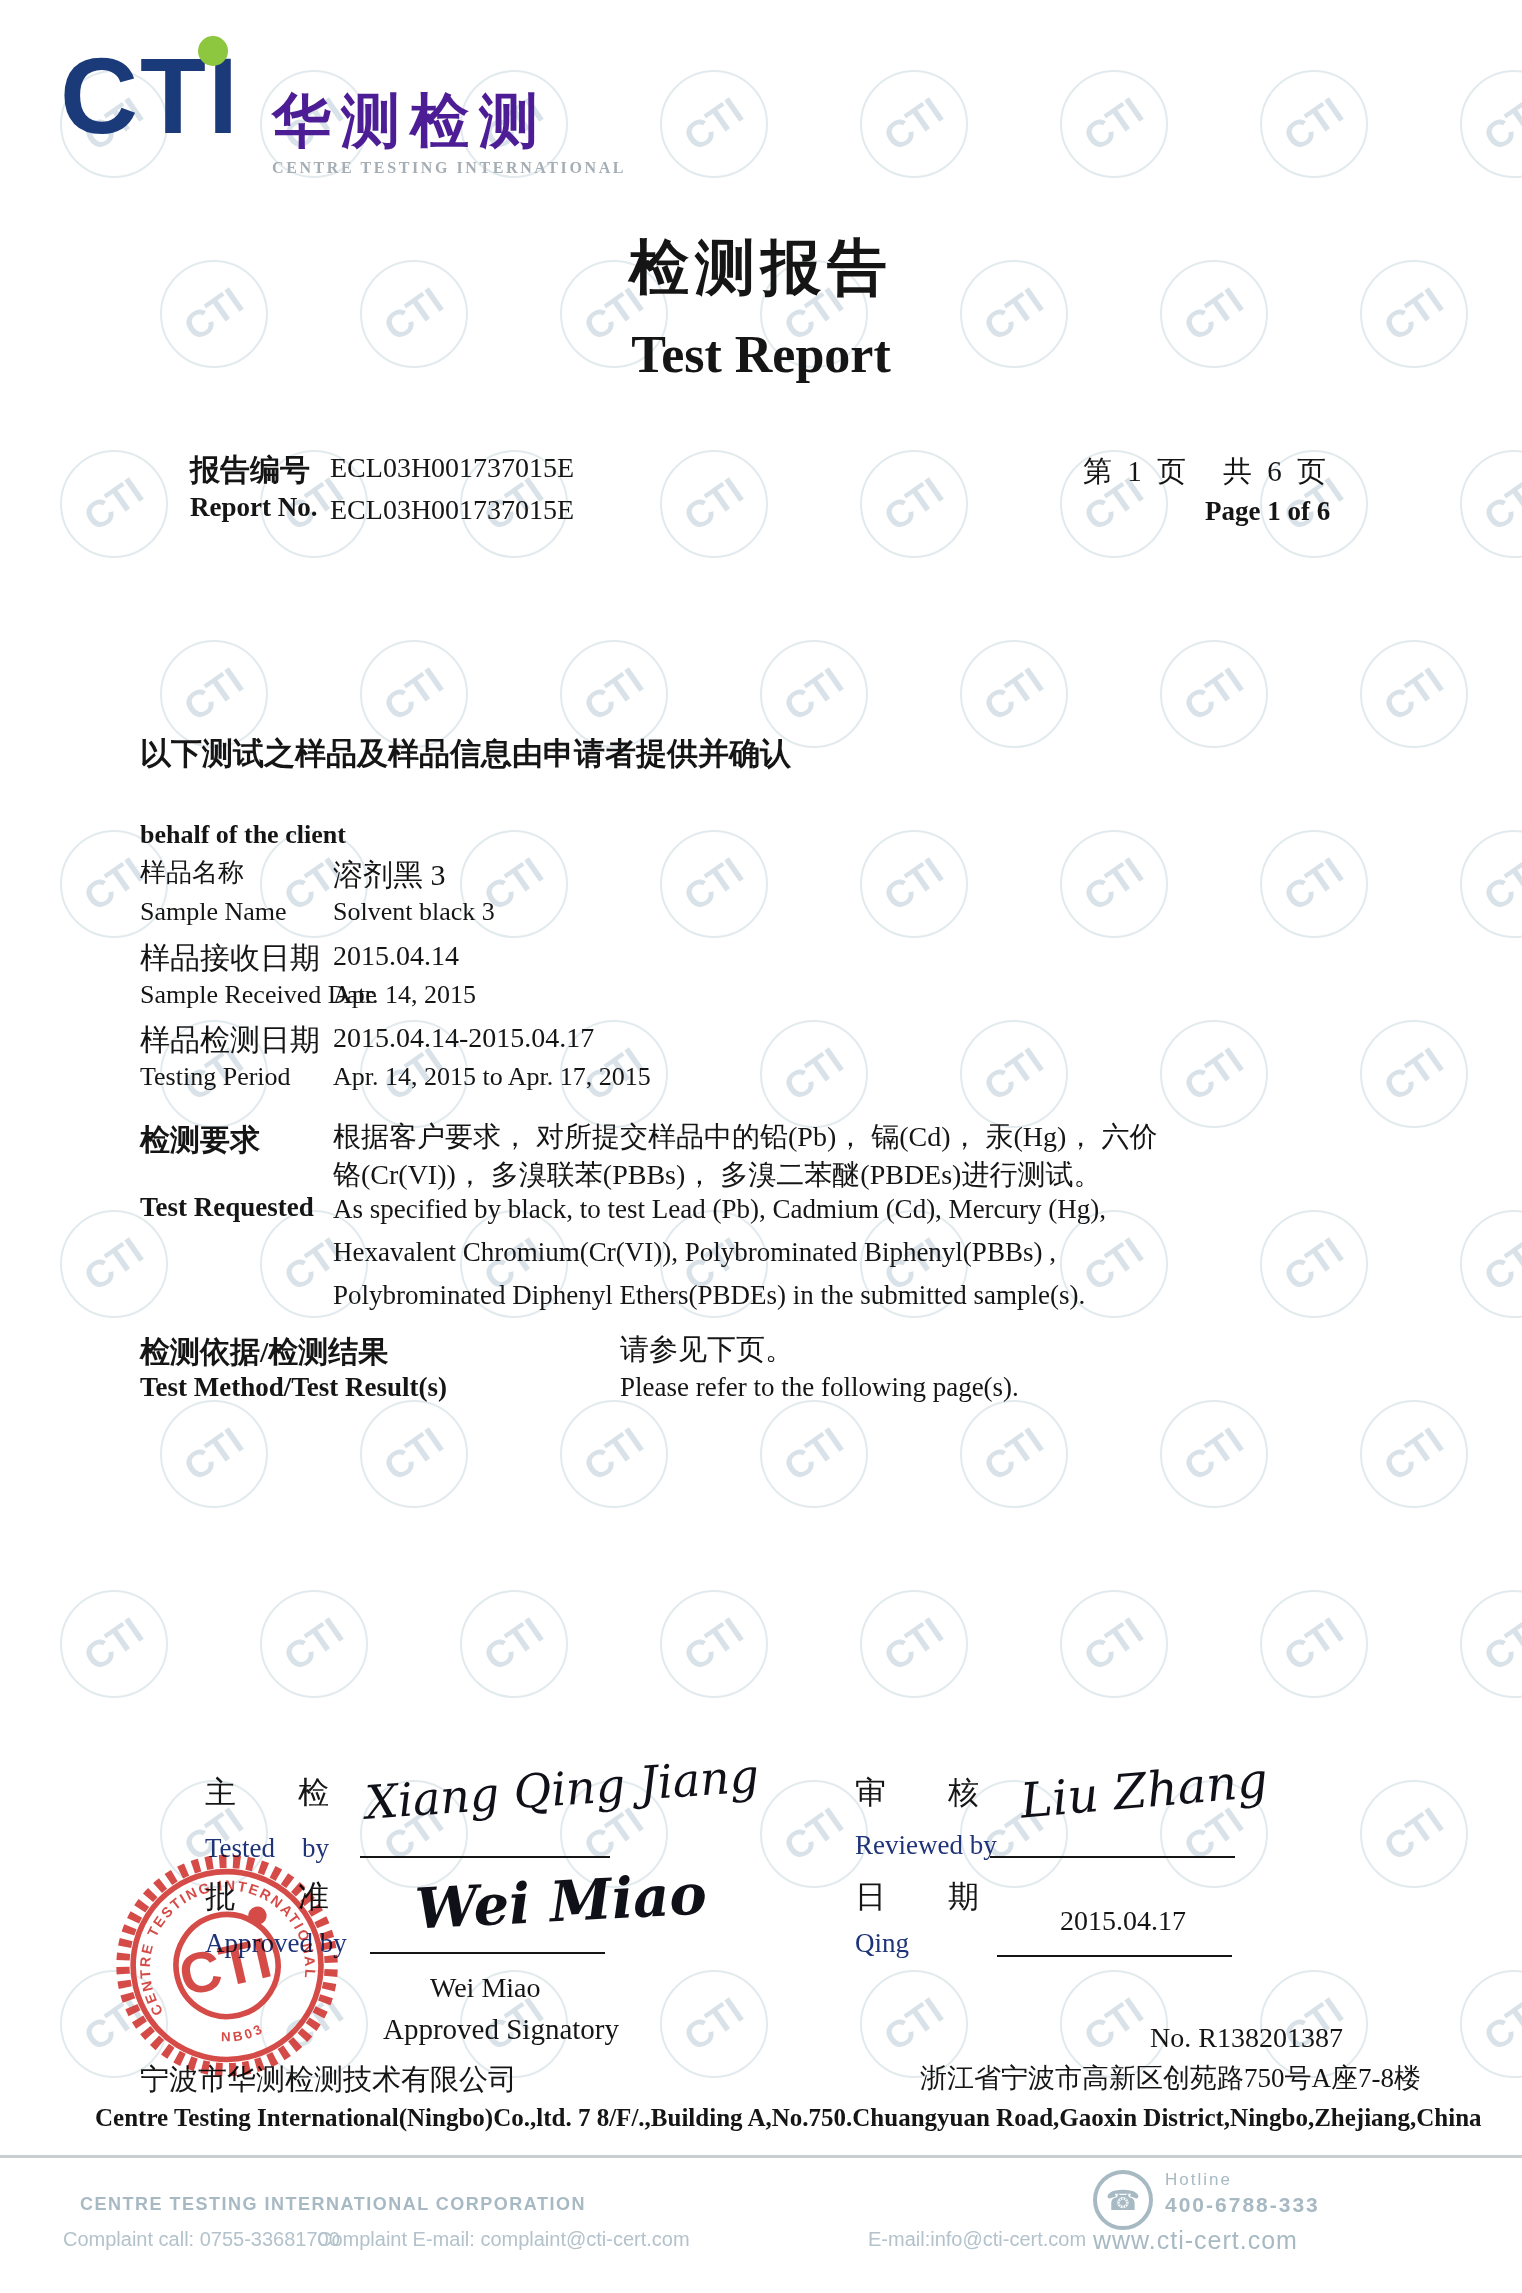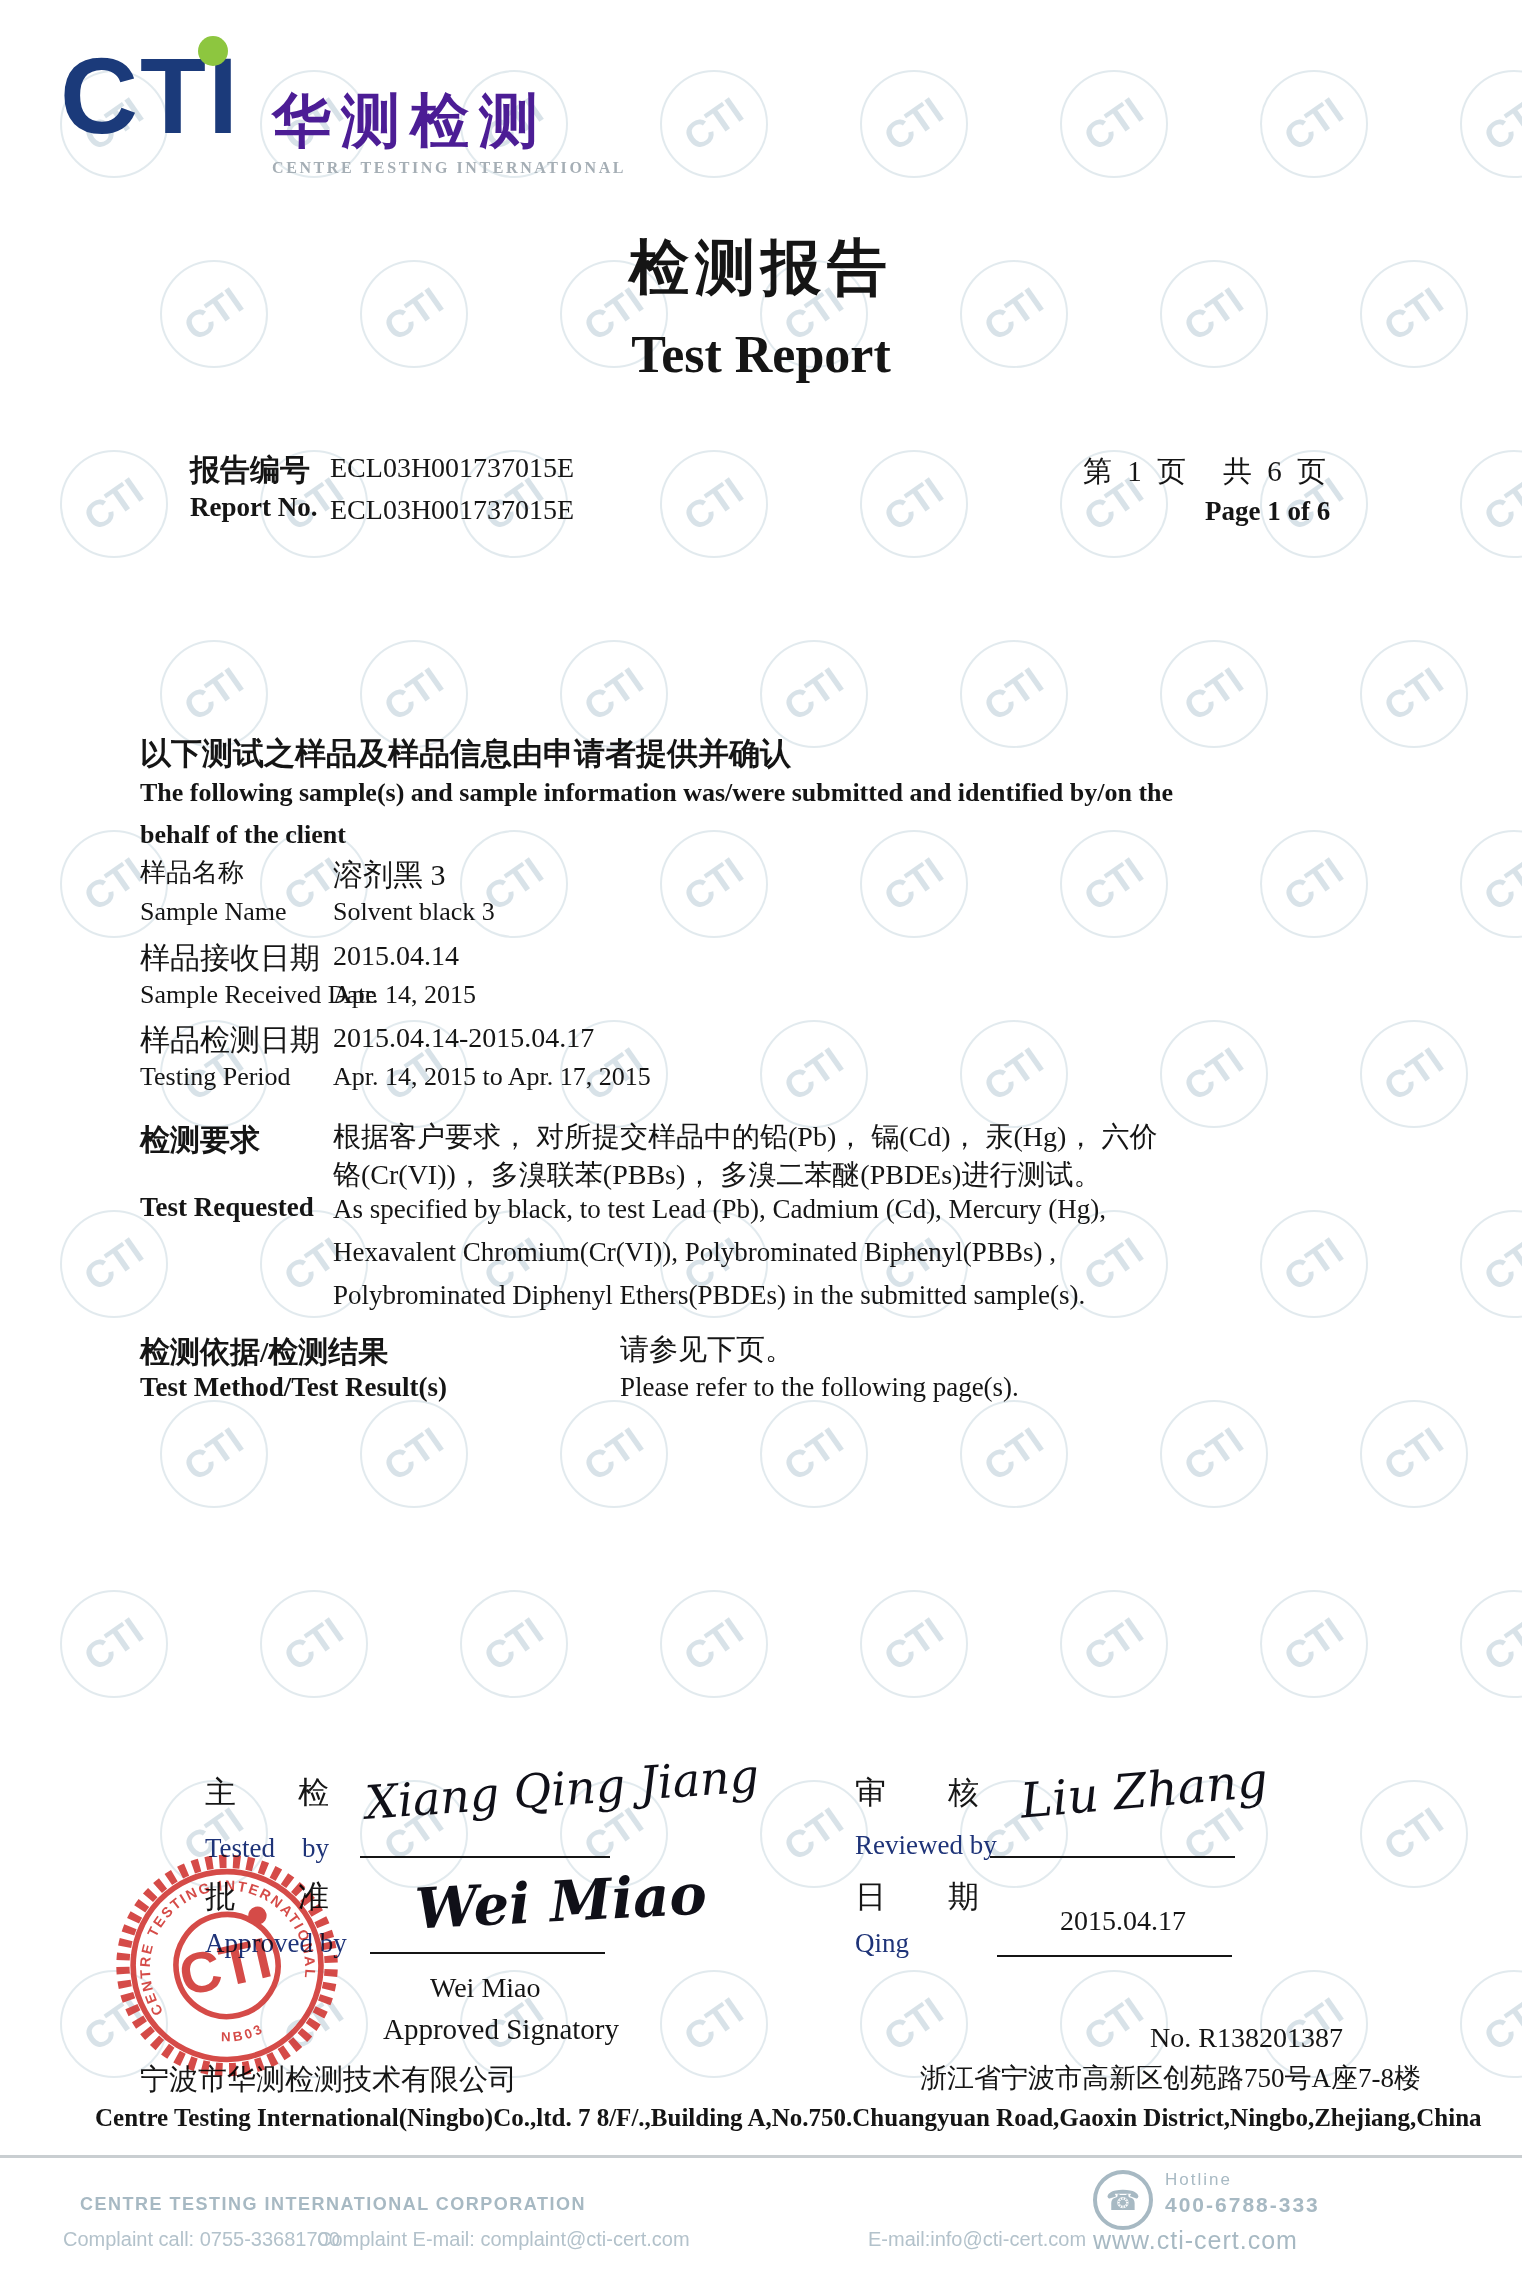--- a/index.html
+++ b/index.html
@@ -306,21 +306,20 @@
 
     <div class="abs b" style="left:190px;top:450px;font-size:30px;">报告编号</div>
     <div class="abs b serif" style="left:190px;top:492px;font-size:27px;">Report No.</div>
     <div class="abs serif" style="left:330px;top:452px;font-size:28px;">ECL03H001737015E</div>
     <div class="abs serif" style="left:330px;top:494px;font-size:28px;">ECL03H001737015E</div>
 
     <div class="abs" style="left:1083px;top:452px;font-size:29px;letter-spacing:4px;">第 1 页　共 6 页</div>
     <div class="abs serif b" style="left:1205px;top:496px;font-size:27px;">Page 1 of 6</div>
 
     <div class="abs b" style="left:140px;top:733px;font-size:31px;">以下测试之样品及样品信息由申请者提供并确认</div>
-    <div class="abs b serif" style="left:140px;top:778px;font-size:26px;">The following sample(s) and sample information was/were submitted and identified by/on the</div>
     <div class="abs b serif" style="left:140px;top:820px;font-size:26px;">behalf of the client</div>
 
     <div>
       <div class="abs" style="left:140px;top:855px;font-size:26px;">样品名称</div>
       <div class="abs serif" style="left:140px;top:897px;font-size:26px;">Sample Name</div>
       <div class="abs" style="left:333px;top:855px;font-size:30px;">溶剂黑 3</div>
       <div class="abs serif" style="left:333px;top:897px;font-size:26px;">Solvent black 3</div>
     </div>
 
     <div>

